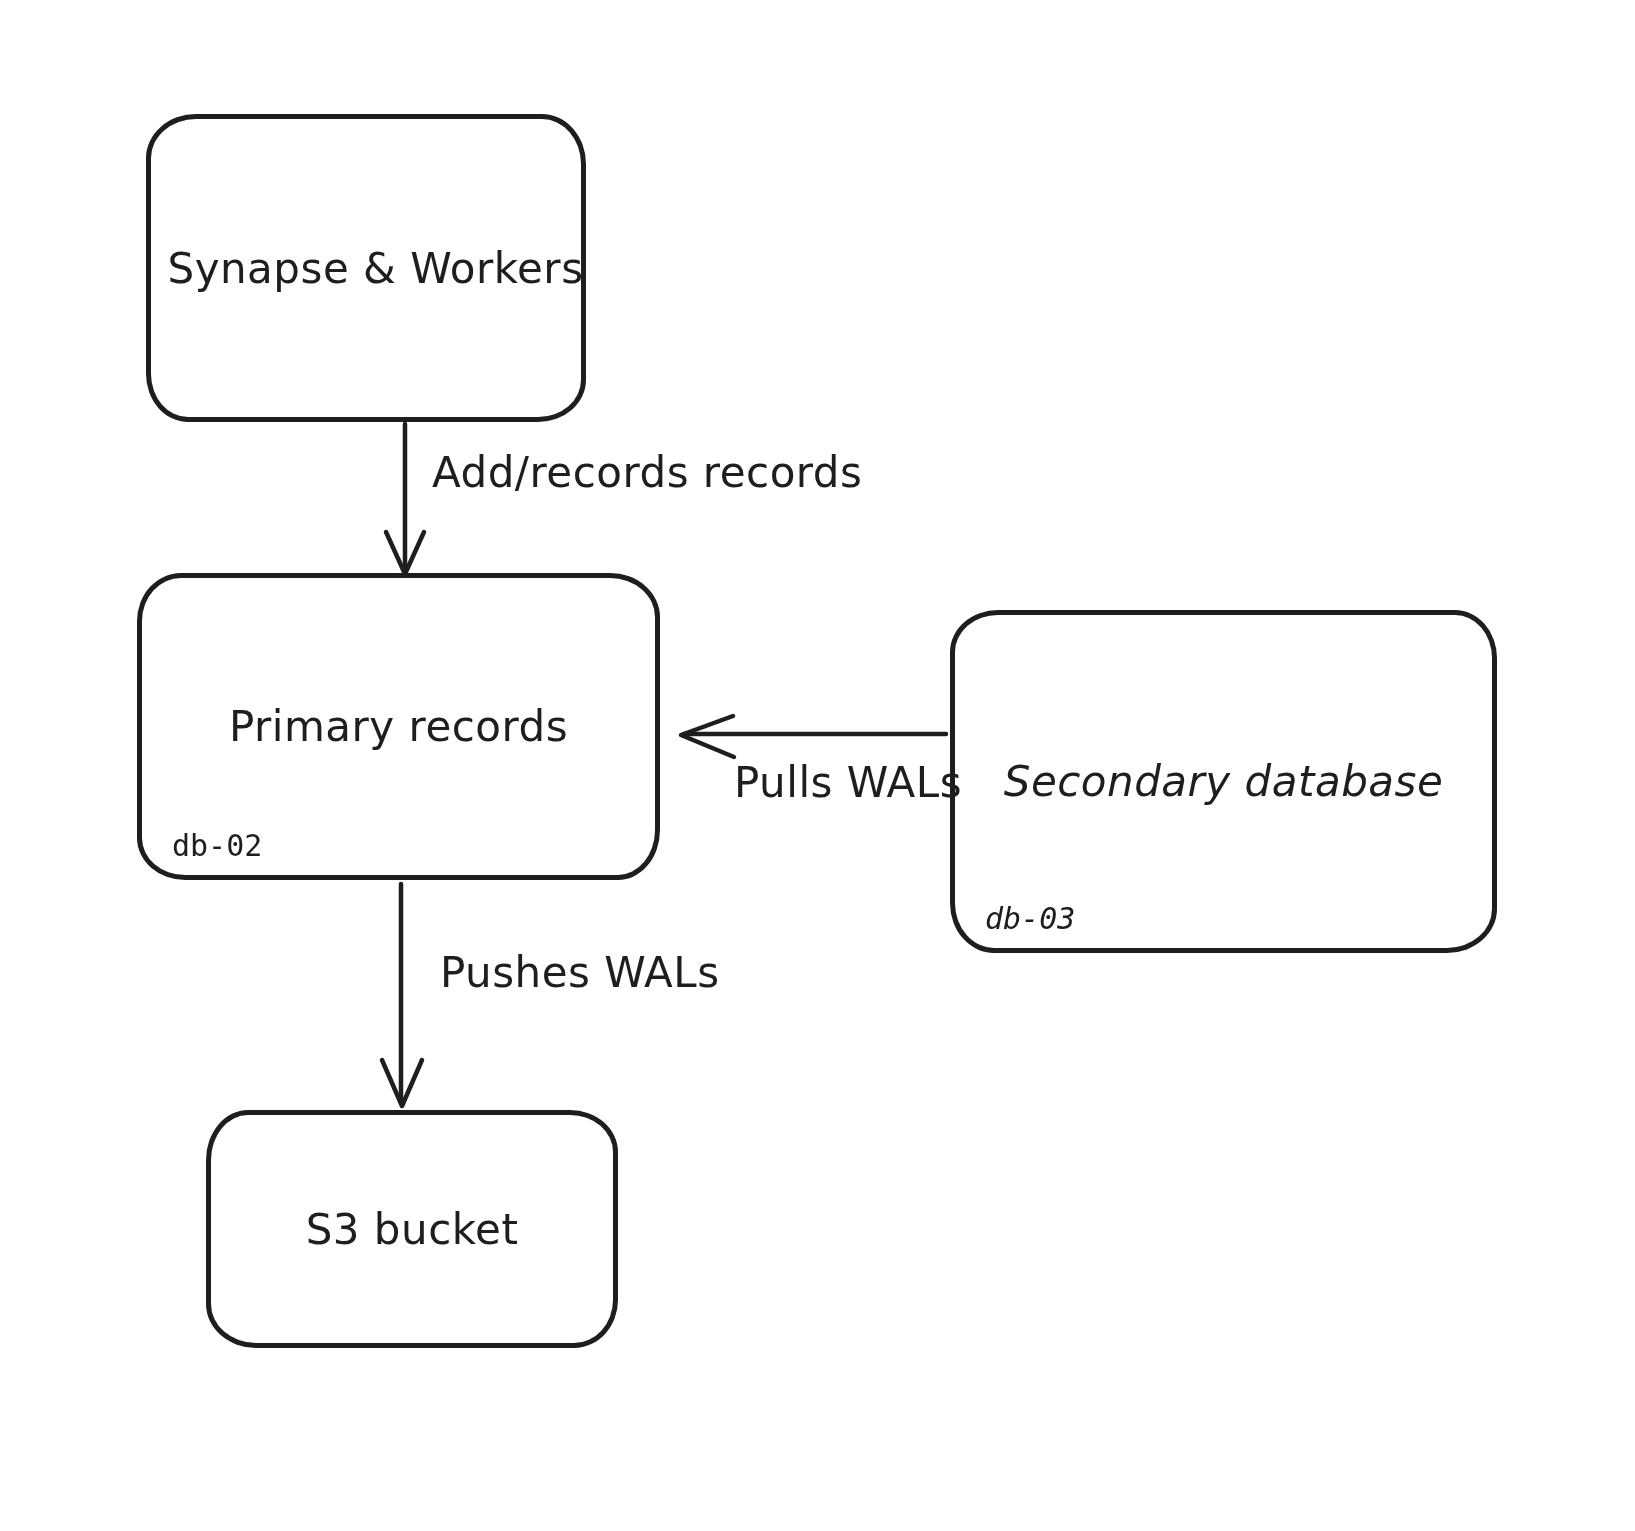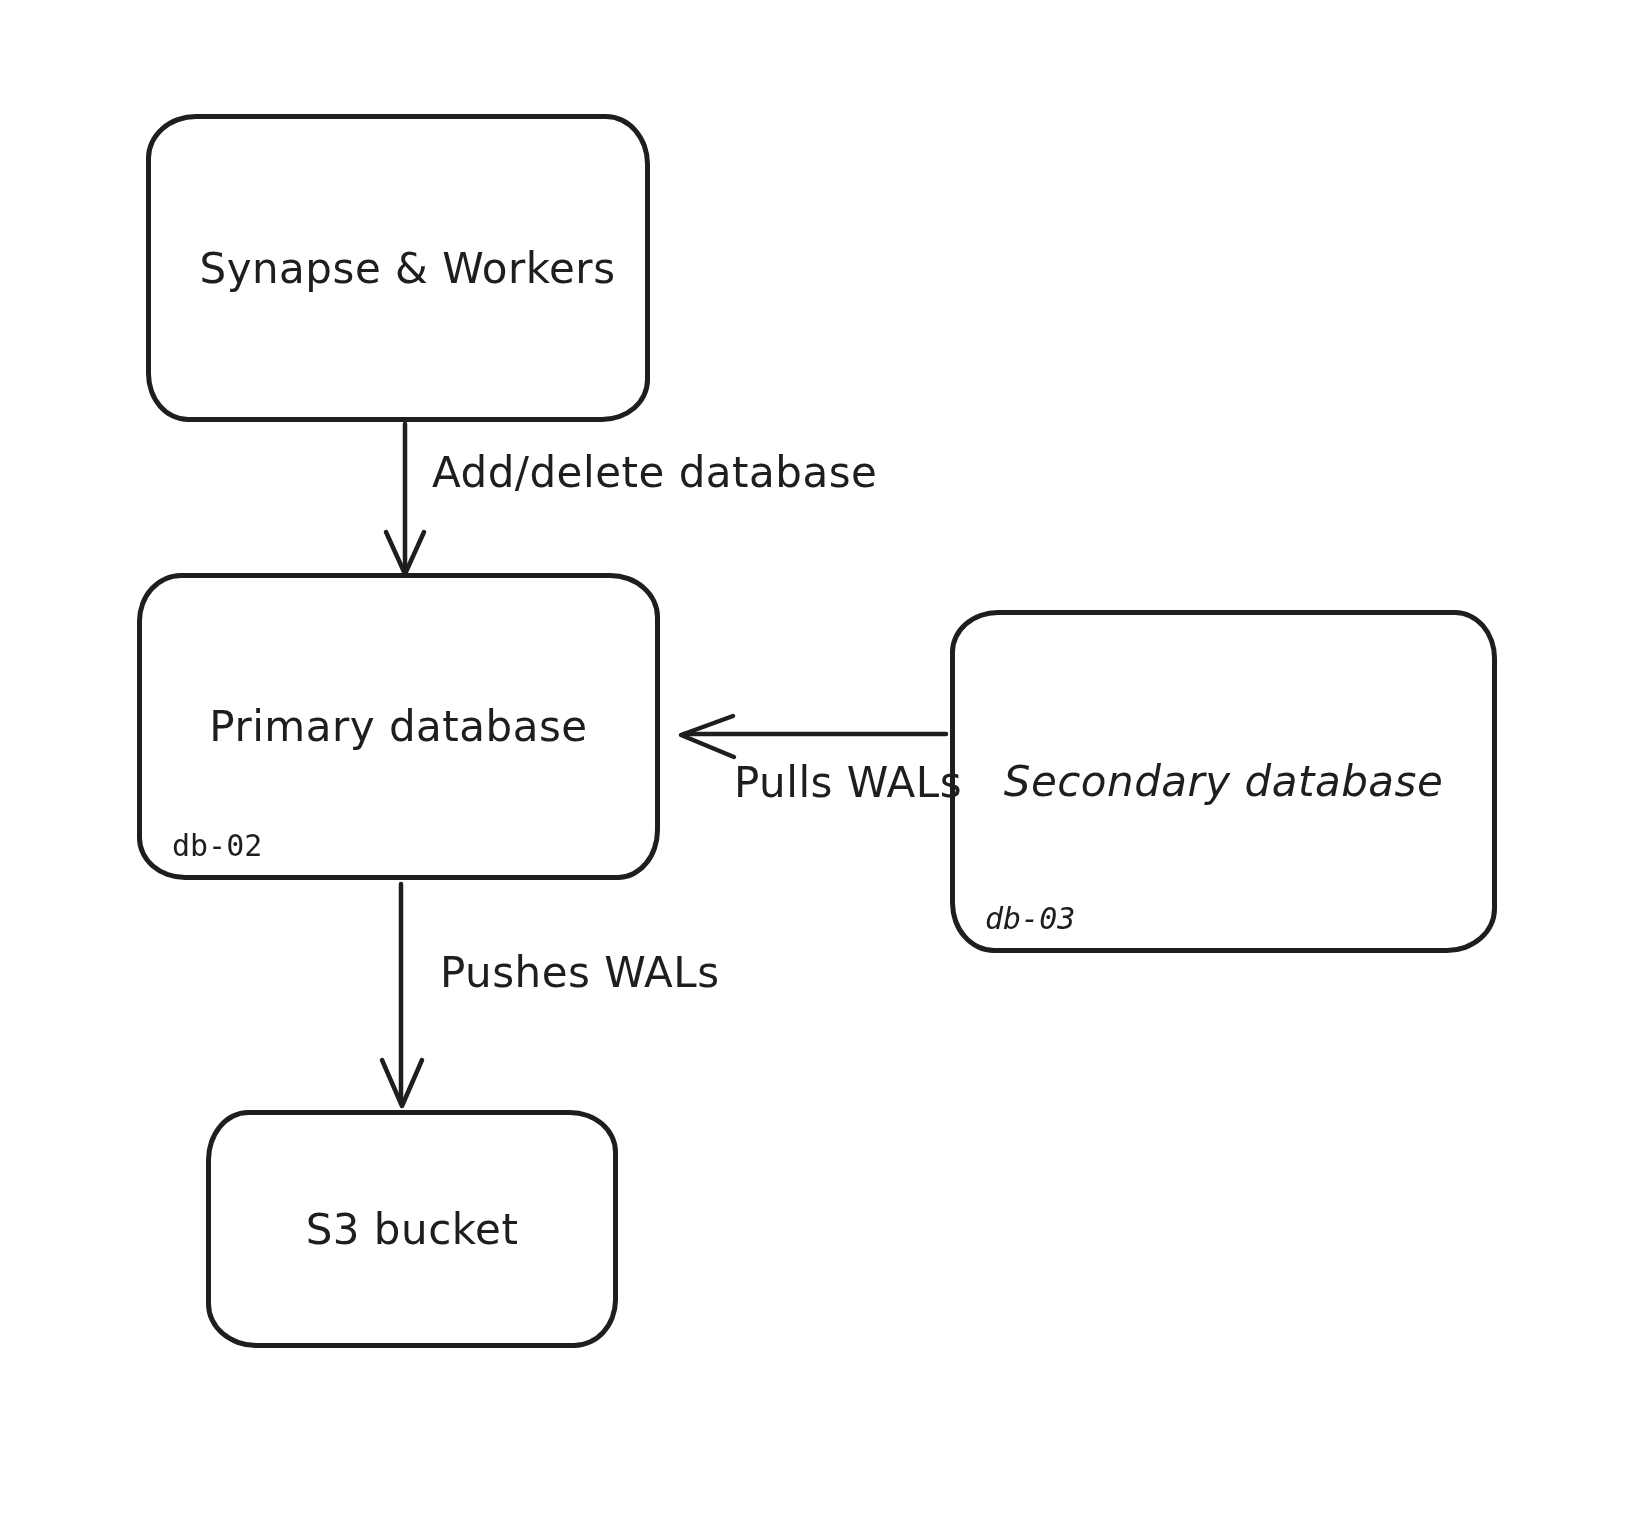--- a/index.html
+++ b/index.html
@@ -34,21 +34,21 @@
   .node {
     position: absolute;
     background: #ffffff;
     border: 5px solid #1e1e1e;
     display: flex;
     align-items: center;
     justify-content: center;
     box-sizing: border-box;
   }
   
-  #node-synapse    { left: 146px; top: 114px; width: 504px; height: 308px;
+  #node-synapse    { left: 146px; top: 114px; width: 440px; height: 308px;
                      border-radius: 50px 44px 48px 42px / 44px 50px 42px 48px; padding-left: 19px; }
   #node-primary    { left: 137px; top: 573px; width: 523px; height: 307px;
                      border-radius: 44px 50px 42px 48px / 48px 44px 50px 42px; }
   #node-secondary  { left: 950px; top: 610px; width: 547px; height: 343px;
                      border-radius: 48px 42px 50px 44px / 42px 48px 44px 50px; font-style: italic; }
   #node-s3         { left: 206px; top: 1110px; width: 412px; height: 238px;
                      border-radius: 42px 48px 44px 50px / 50px 42px 48px 44px; }
   .node-label {
     font-size: 42px;
     letter-spacing: 0.5px;
@@ -90,30 +90,30 @@
       <path d="M401 884 L401 1102"></path>
       <path d="M382 1060 L402 1106 L422 1060"></path>
     </g>
   </svg>
 
   <div class="node" id="node-synapse">
     <div class="node-label">Synapse &amp; Workers</div>
   </div>
 
   <div class="node" id="node-primary">
-    <div class="node-label">Primary database</div>
+    <div class="node-label">Primary records</div>
     <div class="node-sublabel">db-02</div>
   </div>
 
   <div class="node" id="node-secondary">
     <div class="node-label">Secondary database</div>
     <div class="node-sublabel">db-03</div>
   </div>
 
   <div class="node" id="node-s3">
     <div class="node-label">S3 bucket</div>
   </div>
 
-  <div class="edge-label" id="label-add-delete">Add/delete database</div>
+  <div class="edge-label" id="label-add-delete">Add/records records</div>
   <div class="edge-label" id="label-pulls-wals">Pulls WALs</div>
   <div class="edge-label" id="label-pushes-wals">Pushes WALs</div>
 
 </div>
 
 </body></html>

